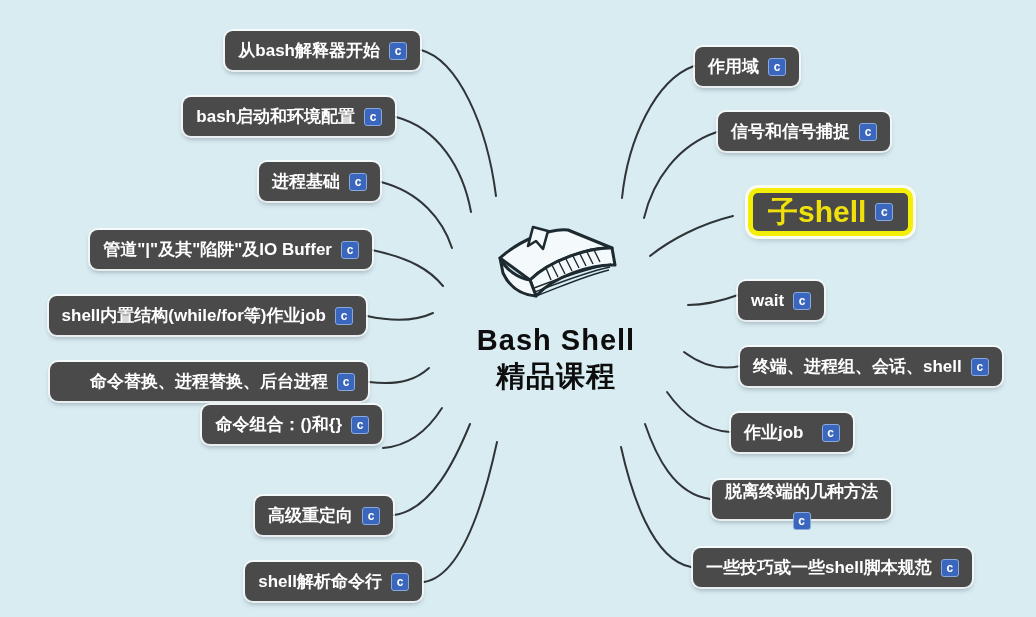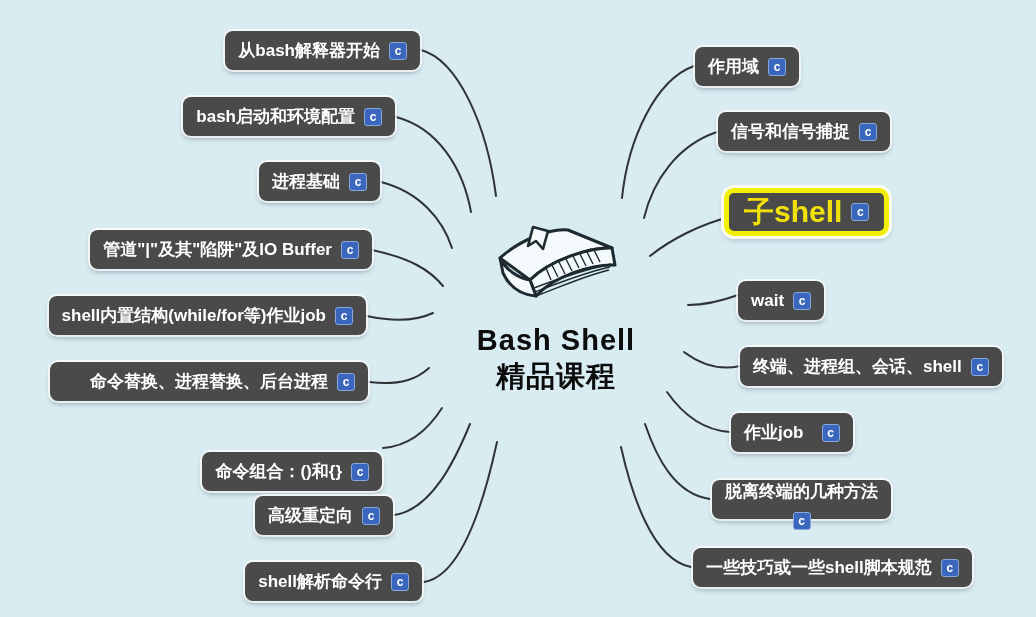--- a/index.html
+++ b/index.html
@@ -129,42 +129,42 @@
     <span class="badge">c</span>
   </div>
   <div class="node" style="right:670px;top:296px;">
     <span class="label">shell内置结构(while/for等)作业job</span>
     <span class="badge">c</span>
   </div>
   <div class="node" style="right:668px;top:362px;padding-left:40px;">
     <span class="label">命令替换、进程替换、后台进程</span>
     <span class="badge">c</span>
   </div>
-  <div class="node" style="right:654px;top:452px;">
+  <div class="node" style="right:654px;top:405px;">
     <span class="label">命令组合：()和{}</span>
     <span class="badge">c</span>
   </div>
   <div class="node" style="right:643px;top:496px;">
     <span class="label">高级重定向</span>
     <span class="badge">c</span>
   </div>
   <div class="node" style="right:614px;top:562px;">
     <span class="label">shell解析命令行</span>
     <span class="badge">c</span>
   </div>
 
   <div class="node" style="left:695px;top:47px;">
     <span class="label">作用域</span>
     <span class="badge">c</span>
   </div>
   <div class="node" style="left:718px;top:112px;">
     <span class="label">信号和信号捕捉</span>
     <span class="badge">c</span>
   </div>
-  <div class="node highlight" style="left:724px;top:188px;">
+  <div class="node highlight" style="left:748px;top:188px;">
     <span class="label">子shell</span>
     <span class="badge">c</span>
   </div>
   <div class="node" style="left:738px;top:281px;">
     <span class="label">wait</span>
     <span class="badge">c</span>
   </div>
   <div class="node" style="left:740px;top:347px;">
     <span class="label">终端、进程组、会话、shell</span>
     <span class="badge">c</span>

